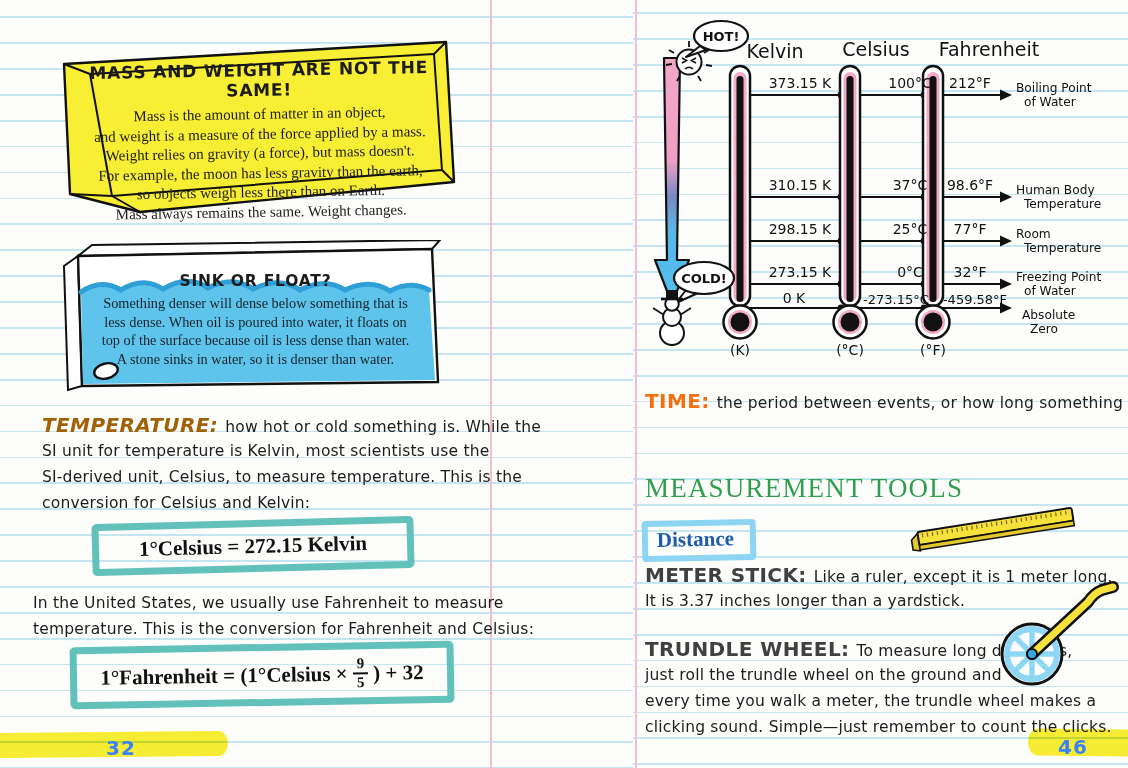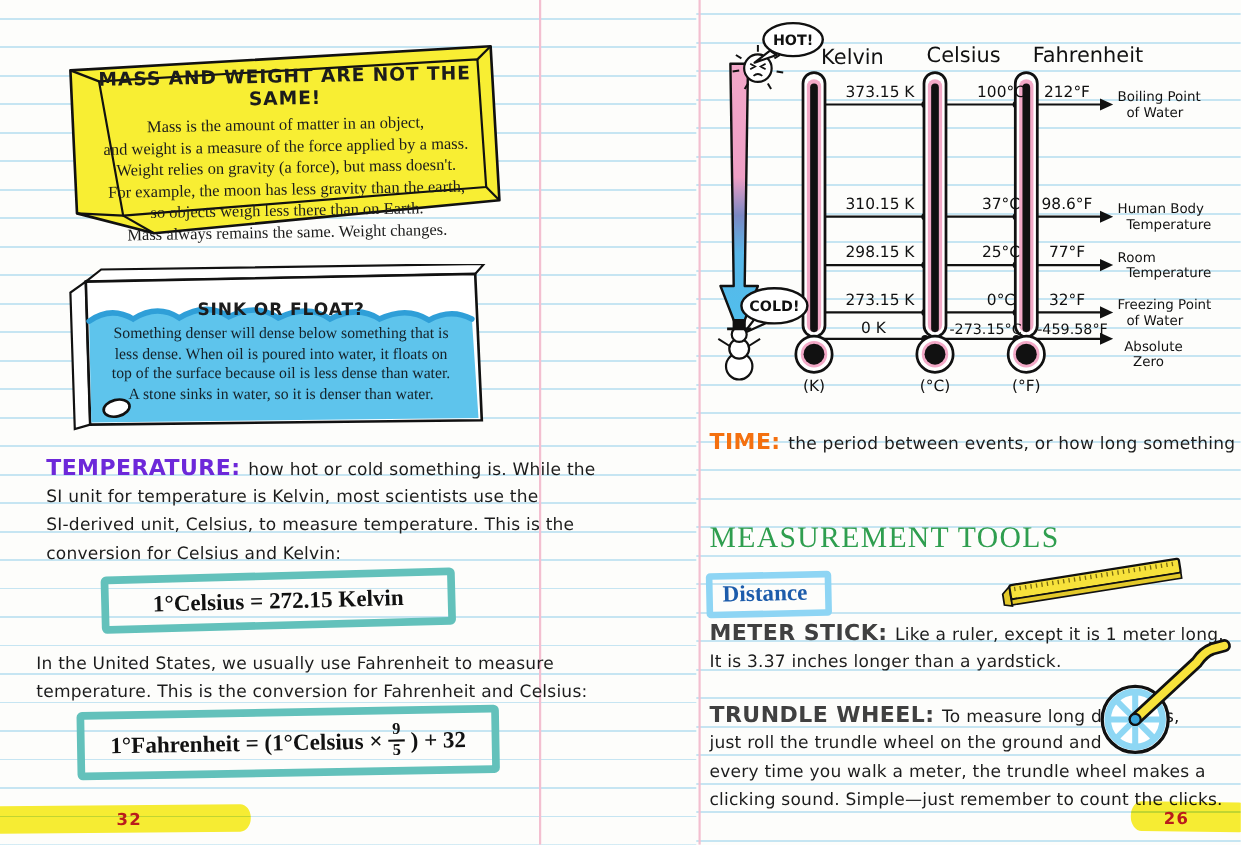--- a/index.html
+++ b/index.html
@@ -16,21 +16,21 @@
   .rules-right{left:633px;top:-12.5px;width:495px;height:800px;
     background-image:repeating-linear-gradient(to bottom,transparent 0,transparent 24.2px,#c6e5f2 24.2px,#c6e5f2 25.9px);}
   .vline{position:absolute;top:0;width:2px;height:768px;background:#f3bfd0;}
   .vline-left{left:490px;}
   .vline-right{left:635px;}
 
   
   .para{position:absolute;}
   .pline{display:block;height:26px;line-height:26px;white-space:nowrap;font-size:15.5px;letter-spacing:.2px;}
   .lead{font-weight:bold;font-size:20px;letter-spacing:.4px;margin-right:7px;}
-  .lead-teal{color:#6d28d9;}
+  .lead-teal{color:#a16207;font-style:italic;}
   .lead-orange{color:#f4700f;}
   .lead-blue{color:#404040;}
 
   
   .plaque-text{left:75px;top:60px;width:370px;text-align:center;transform:rotate(-1deg);}
   .plaque-title{font-weight:800;font-size:17px;letter-spacing:.8px;margin-bottom:5px;}
   .plaque-line{font-family:"Liberation Serif",serif;font-size:15px;line-height:19.6px;}
 
   
   .water-text{left:88px;top:272px;width:335px;text-align:center;}
@@ -51,21 +51,21 @@
   .tools-heading{position:absolute;left:645px;top:473px;margin:0;
     font-family:"Liberation Serif",serif;font-weight:400;font-size:27px;letter-spacing:1.2px;color:#2f9e4f;}
   .distance-tag{position:absolute;left:642px;top:520px;display:inline-block;
     border:6px solid #8ed5f4;border-radius:4px;padding:1px 16px 3px 9px;transform:rotate(-1.2deg);
     font-family:"Liberation Serif",serif;font-weight:bold;font-size:21px;color:#1d5cab;background:rgba(255,255,255,0);}
 
   
   .swipe{position:absolute;background:#f8ee33;mix-blend-mode:multiply;border-radius:10px/13px;}
   .swipe-left{left:-10px;top:732px;width:238px;height:25px;transform:rotate(-.5deg);}
   .swipe-right{left:1028px;top:729px;width:108px;height:27px;transform:rotate(.8deg);}
-  .pagenum{position:absolute;font-weight:800;font-size:15px;letter-spacing:1px;color:#b91c1c;}
+  .pagenum{position:absolute;font-weight:800;font-size:20px;letter-spacing:1px;color:#3b82f6;}
   .pagenum-left{left:106px;top:736px;}
   .pagenum-right{left:1058px;top:735px;}
 
   svg text{font-family:"DejaVu Sans",sans-serif;fill:#111;}
   svg .hdr{font-size:19px;}
   svg .val{font-size:14px;}
   svg .val-sm{font-size:13px;}
   svg .rlabel{font-size:12.2px;}
   svg .axis{font-size:14px;}
   svg .bubble-txt{font-size:13px;font-weight:bold;}
@@ -326,13 +326,13 @@
     </g>
   </g>
   <g>
     <path d="M32,76 L88,24 Q94,15 102,12 L113,9" fill="none" stroke="#111" stroke-width="12" stroke-linecap="round"></path>
     <path d="M32,76 L88,24 Q94,15 102,12 L113,9" fill="none" stroke="#f7e23b" stroke-width="7" stroke-linecap="round"></path>
   </g>
   <circle cx="32" cy="76" r="5" fill="#3aa7dc" stroke="#111" stroke-width="2"></circle>
 </svg>
 
 <div class="swipe swipe-right"></div>
-<div class="pagenum pagenum-right">26</div>
+<div class="pagenum pagenum-right">46</div>
 
 </body></html>

